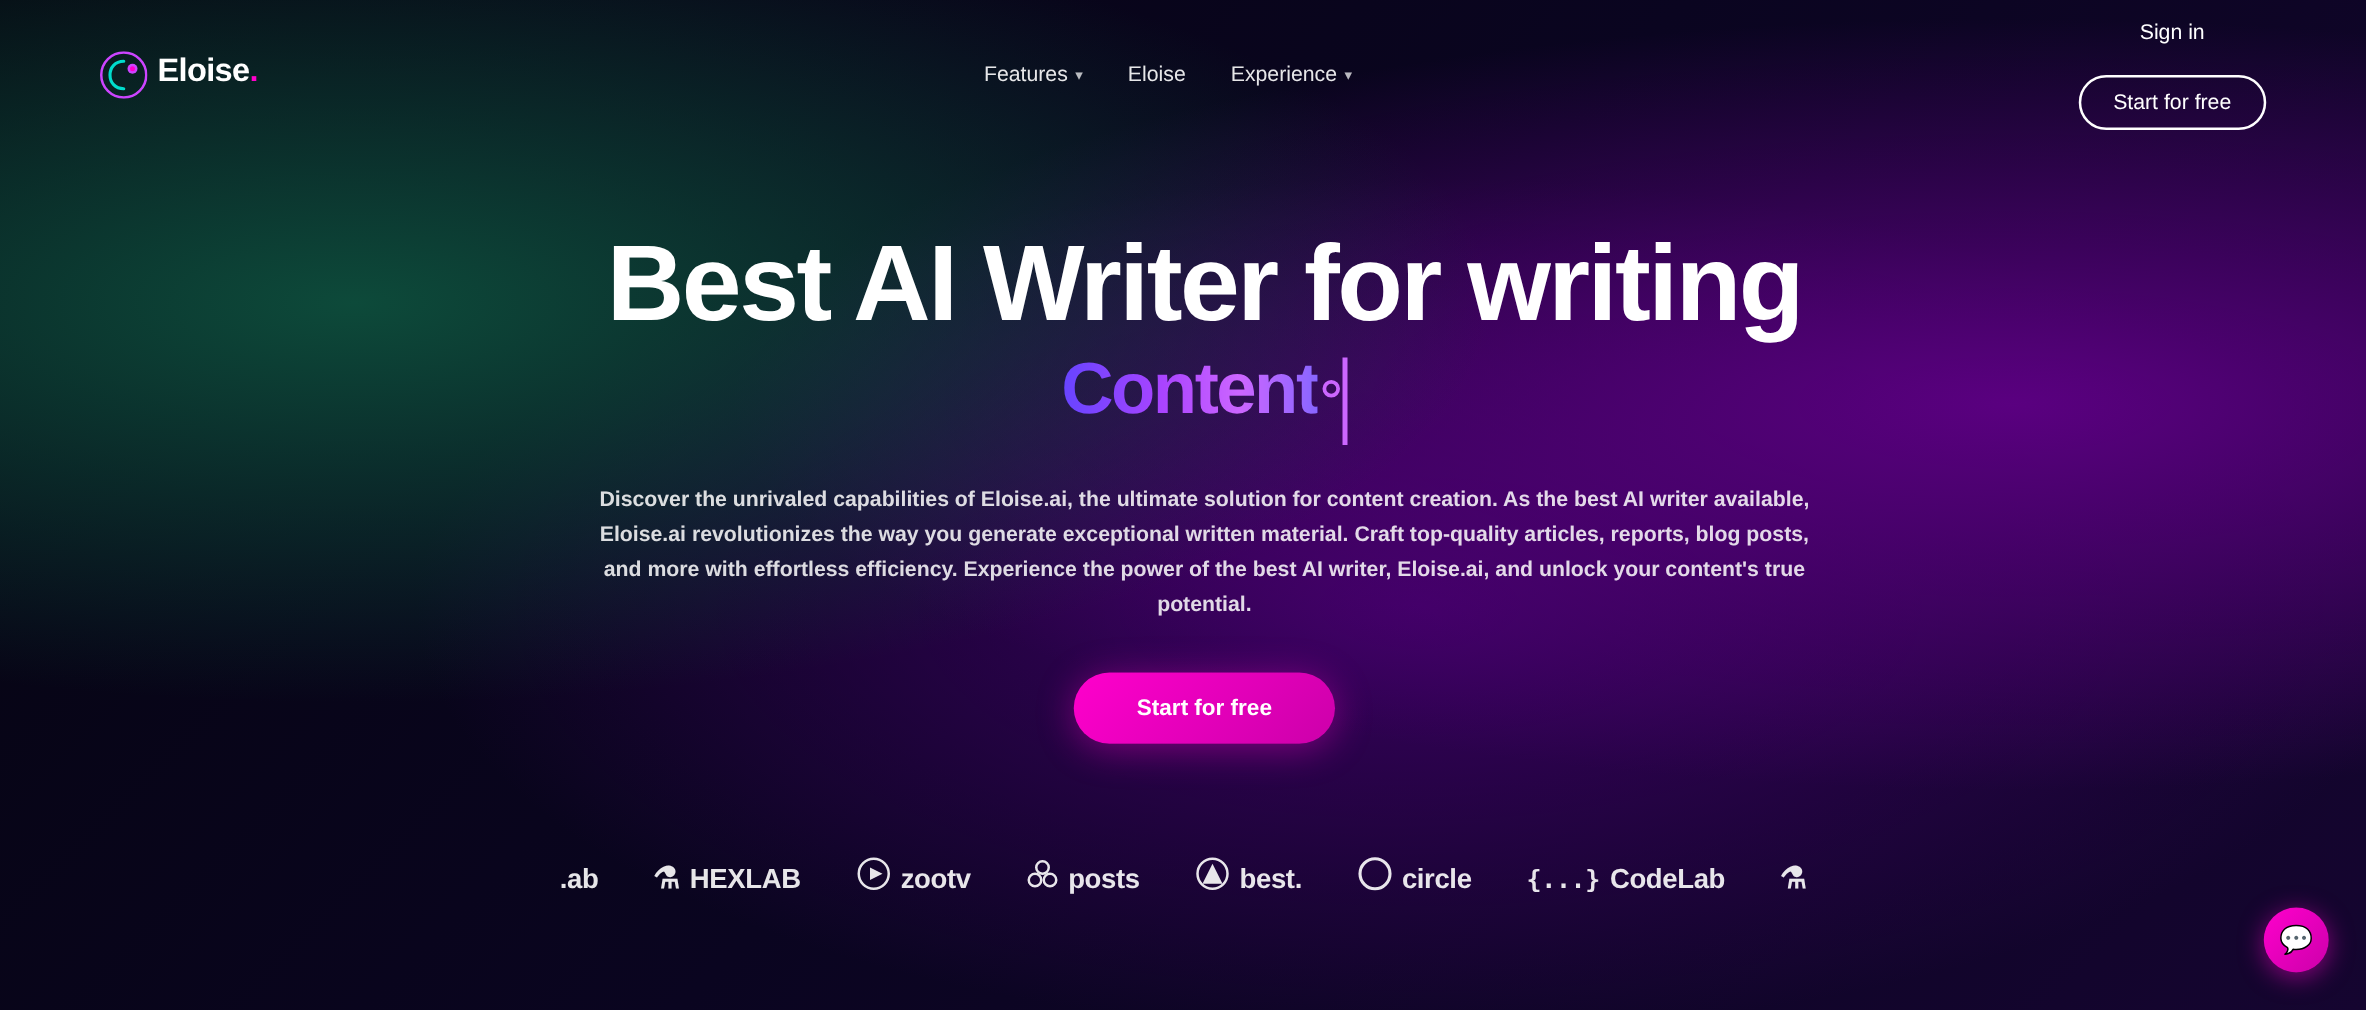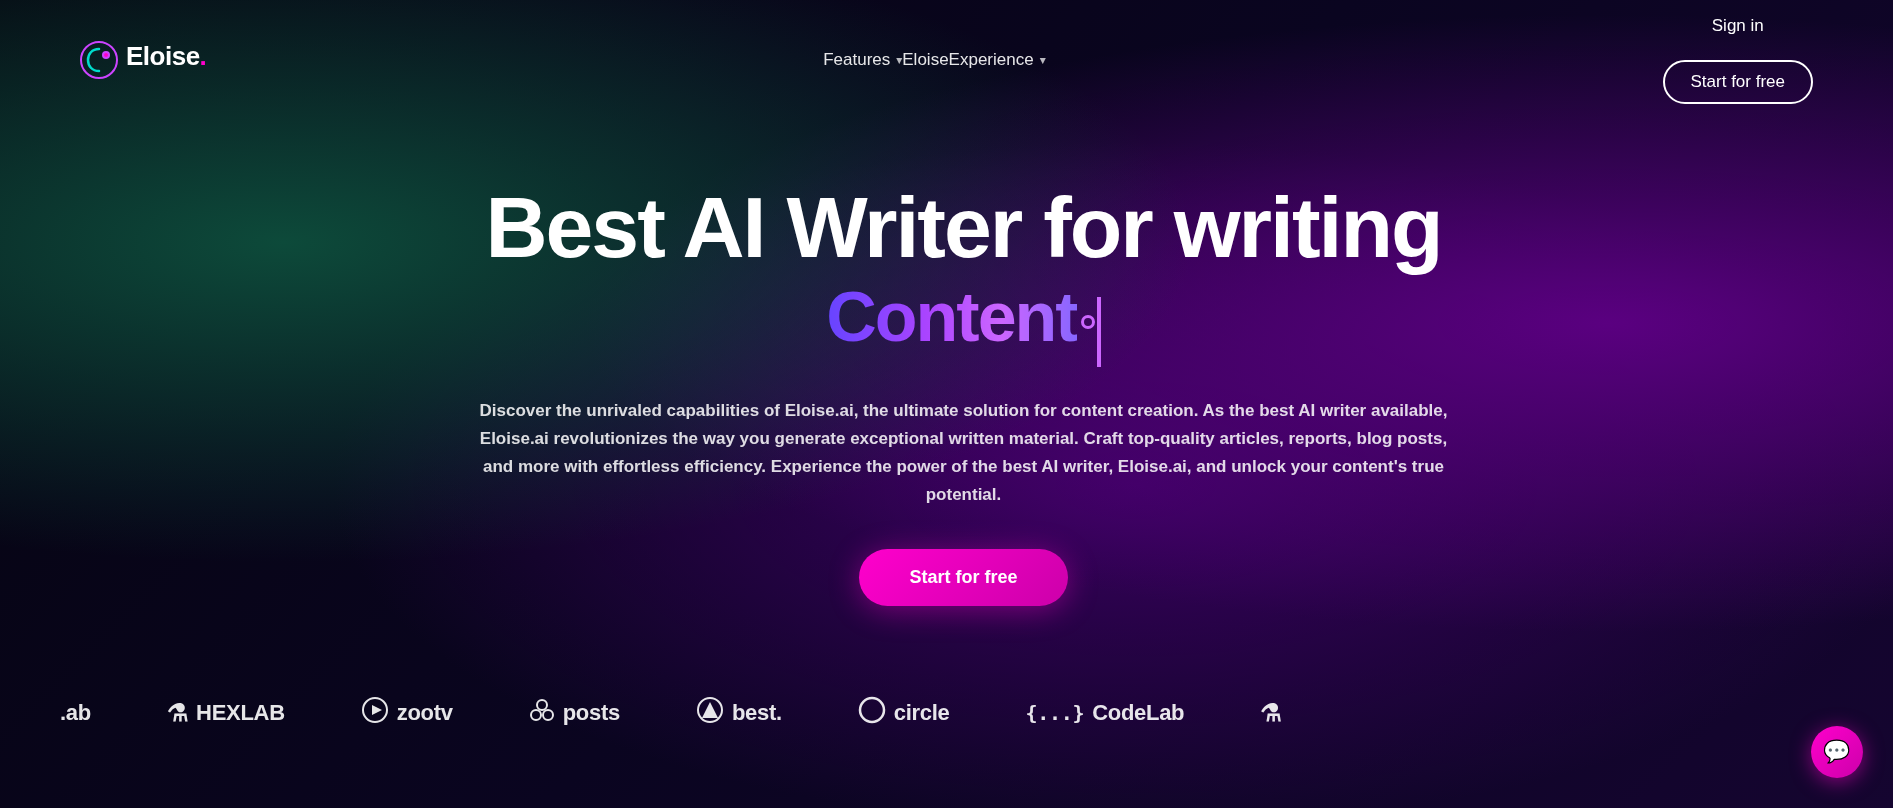--- a/index.html
+++ b/index.html
@@ -46,20 +46,21 @@
       letter-spacing: -0.5px;
     }
 
     .logo-dot {
       color: #ff00cc;
     }
 
     .nav-links {
       display: flex;
       align-items: center;
+      gap: 36px;
       list-style: none;
     }
 
     .nav-links li a {
       color: #ffffff;
       text-decoration: none;
       font-size: 17px;
       font-weight: 400;
       display: flex;
       align-items: center;
@@ -111,21 +112,21 @@
 
     .hero-title-line1 {
       font-size: 86px;
       font-weight: 800;
       color: #ffffff;
       line-height: 1.1;
       letter-spacing: -2px;
     }
 
     .hero-title-line2 {
-      font-size: 70px;
+      font-size: 58px;
       font-weight: 800;
       line-height: 1.1;
       letter-spacing: -2px;
       background: linear-gradient(90deg, #6644ff 0%, #aa44ff 40%, #cc66ff 70%, #8866ff 100%);
       -webkit-background-clip: text;
       -webkit-text-fill-color: transparent;
       background-clip: text;
       position: relative;
       display: inline-block;
     }
@@ -174,21 +175,22 @@
       font-weight: 600;
       cursor: pointer;
       box-shadow: 0 4px 30px rgba(255, 0, 204, 0.4);
     }
 
     
     .logos-section {
       padding: 40px 60px 30px;
       display: flex;
       align-items: center;
-      gap: 76px;
+      justify-content: center;
+      gap: 44px;
       flex-wrap: wrap;
     }
 
     .logo-brand {
       color: #ffffff;
       font-size: 22px;
       font-weight: 700;
       display: flex;
       align-items: center;
       gap: 8px;

